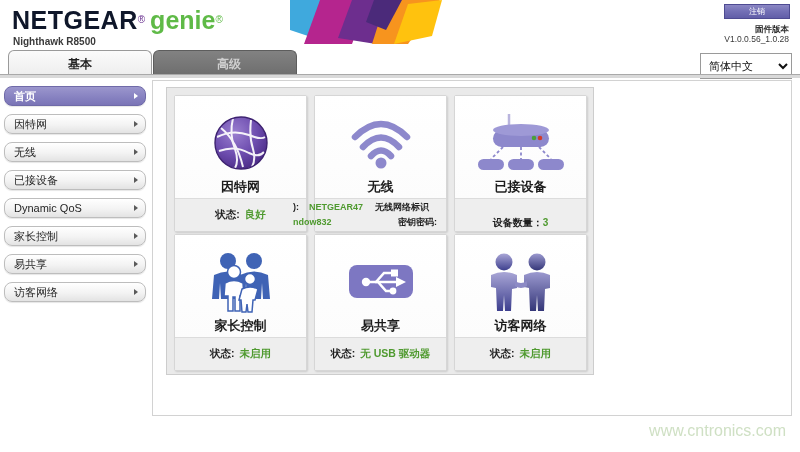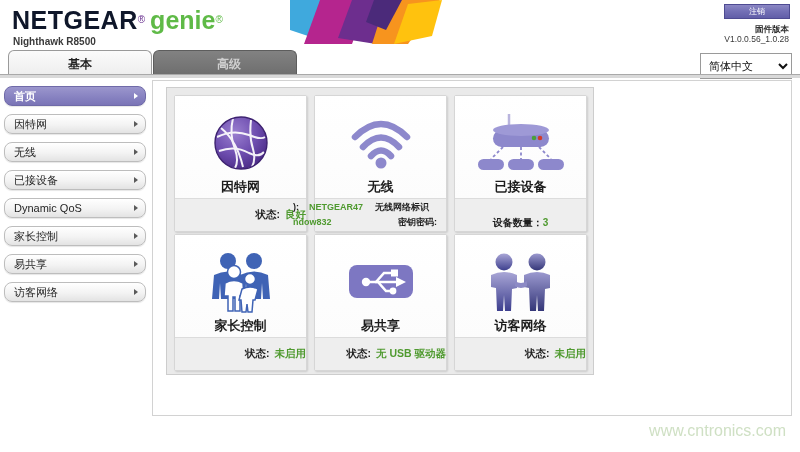--- a/index.html
+++ b/index.html
@@ -124,21 +124,21 @@
     position: absolute; left: 0; top: 0; width: 100%; height: 104px;
     background: linear-gradient(to bottom, #ffffff 0%, #fcfcfc 100%);
   }
   .tile .tile-title {
     position: absolute; left: 0; bottom: 4px; width: 100%;
     text-align: center; font-size: 13px; font-weight: bold; color: #1d1d1d;
   }
   .tile .status-area {
     position: absolute; left: 0; bottom: 0; width: 100%; height: 33px;
     background: #eeeeee; border-top: 1px solid #dcdcdc;
-    display: flex; align-items: center; justify-content: flex-end;
+    display: flex; align-items: center; justify-content: center;
   }
   .tile .status-line {
     font-size: 10.5px; font-weight: bold; color: #1f1f1f; white-space: nowrap;
   }
   .tile .status-val { color: #4f9a2f; margin-left: 5px; }
 
   .tile .icon-wrap {
     position: absolute; left: 0; top: 8px; width: 100%; height: 78px;
     display: flex; align-items: center; justify-content: center;
   }

